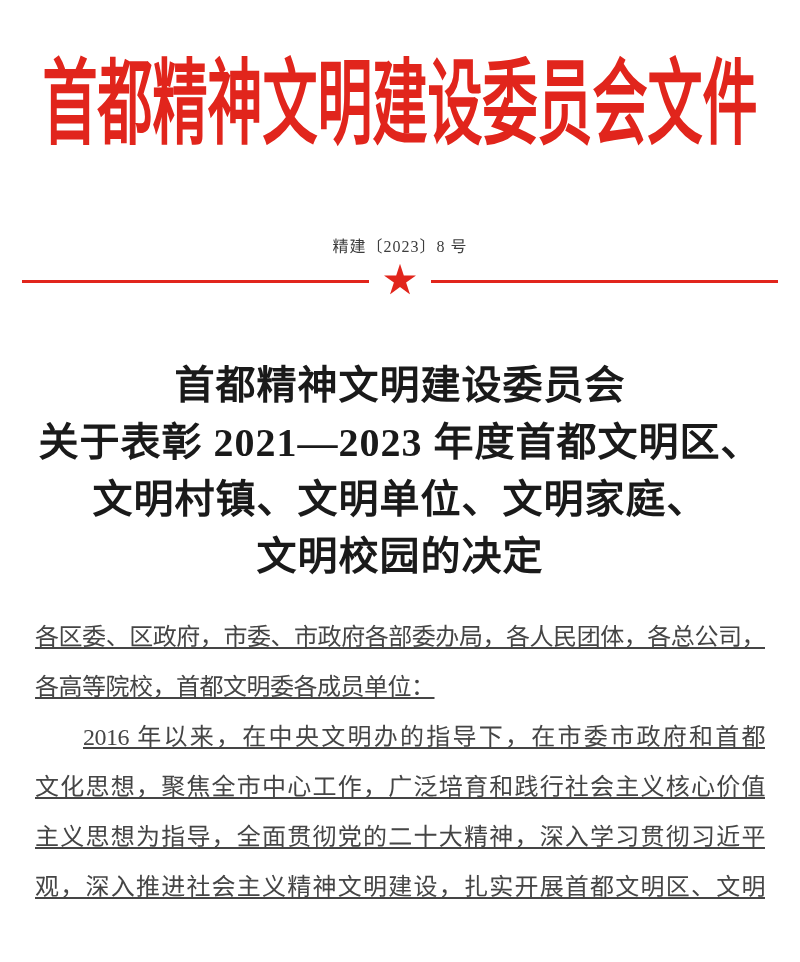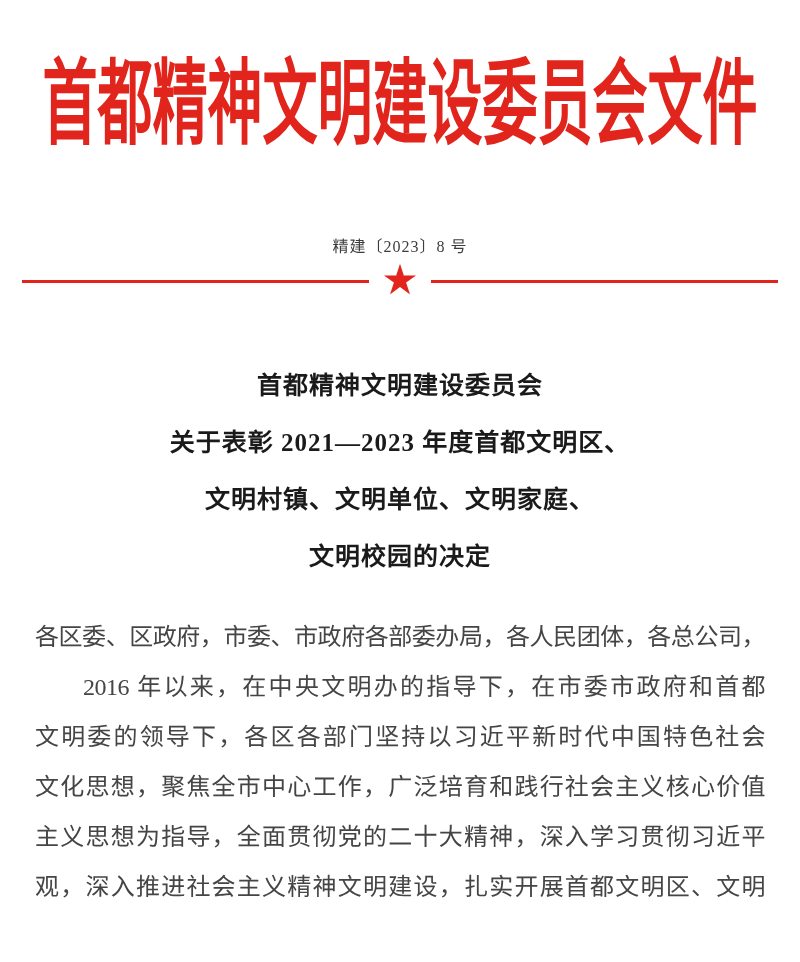--- a/index.html
+++ b/index.html
@@ -65,37 +65,37 @@
     line-height: 36px;
     color: var(--red);
     margin: 0 14px;
   }
 
   
   .doc-title {
     position: absolute;
     top: 357px; left: 0; right: 0;
     text-align: center;
-    font-size: 25px;
+    font-size: 40px;
     font-weight: bold;
     line-height: 57px;
     color: var(--title-ink);
     letter-spacing: 1px;
   }
 
   
   .doc-body {
     position: absolute;
     top: 612px; left: 35px; right: 35px;
     font-size: 24px;
     line-height: 50px;
     color: var(--body-ink);
     letter-spacing: -0.5px;
   }
-  .bline { white-space: nowrap; }
+  .bline { white-space: nowrap; text-decoration: underline; }
   .bline.just {
     white-space: normal;
     text-align: justify;
     text-align-last: justify;
   }
   .bline.indent { text-indent: 48px; }
 </style>
 </head>
 <body>
 
@@ -115,20 +115,20 @@
 
   <div class="doc-title">
     <div>首都精神文明建设委员会</div>
     <div>关于表彰 2021—2023 年度首都文明区、</div>
     <div>文明村镇、文明单位、文明家庭、</div>
     <div>文明校园的决定</div>
   </div>
 
   <div class="doc-body">
     <div class="bline just">各区委、区政府，市委、市政府各部委办局，各人民团体，各总公司，</div>
+    <div class="bline">各高等院校，首都文明委各成员单位：</div>
     <div class="bline just indent">2016 年以来，在中央文明办的指导下，在市委市政府和首都</div>
-    <div class="bline just">文明委的领导下，各区各部门坚持以习近平新时代中国特色社会</div>
     <div class="bline just">文化思想，聚焦全市中心工作，广泛培育和践行社会主义核心价值</div>
     <div class="bline just">主义思想为指导，全面贯彻党的二十大精神，深入学习贯彻习近平</div>
     <div class="bline just">观，深入推进社会主义精神文明建设，扎实开展首都文明区、文明</div>
   </div>
 
 </div>
 
 </body></html>

